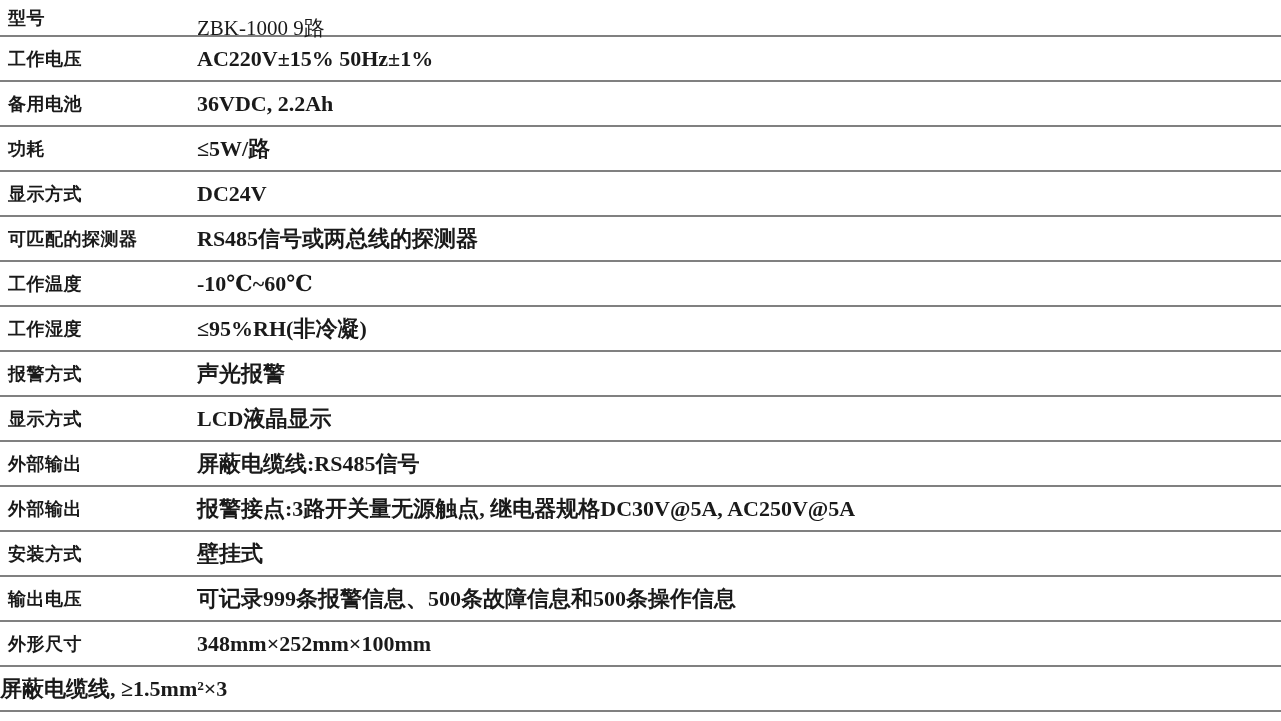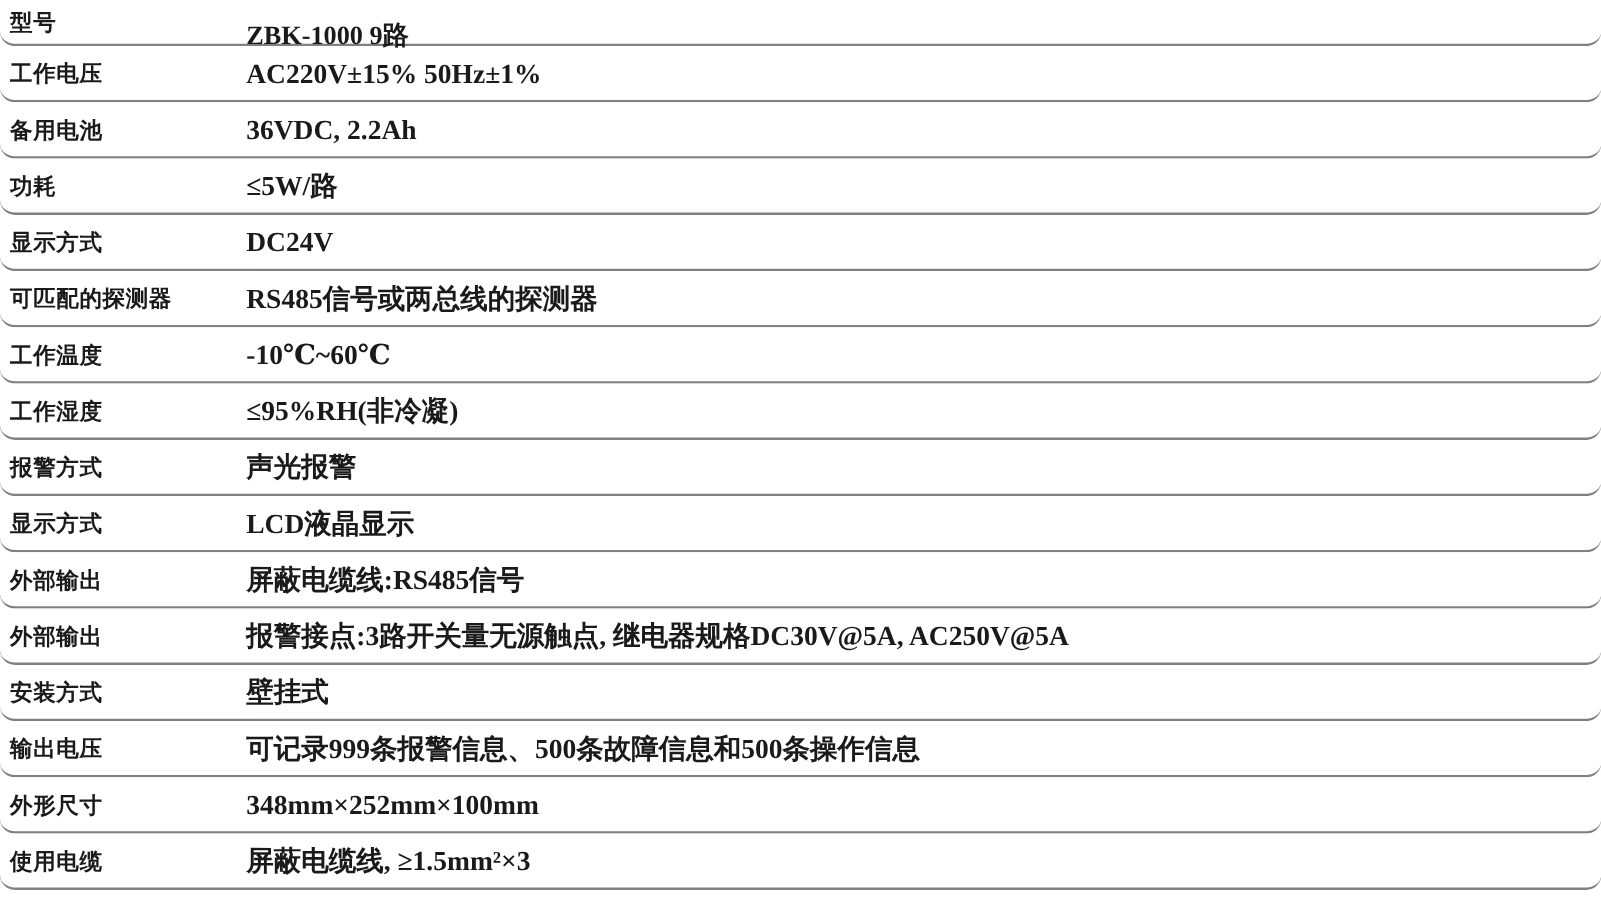--- a/index.html
+++ b/index.html
@@ -17,21 +17,20 @@
   .spec-table {
     width: 1281px;
   }
   .spec-row {
     display: flex;
     align-items: center;
     height: 45px;
     box-sizing: border-box;
     border-bottom: 2px solid #808080;
     background: #ffffff;
-    border-radius: 12px;
   }
   .spec-row:first-child {
     height: 37px;
   }
   .spec-label {
     flex: 0 0 189px;
     width: 189px;
     padding-left: 8px;
     box-sizing: content-box;
     font-weight: 700;
@@ -39,21 +38,21 @@
     letter-spacing: 0.5px;
     white-space: nowrap;
   }
   .spec-value {
     flex: 1 1 auto;
     font-size: 22px;
     white-space: nowrap;
     font-weight: bold;
   }
   .spec-row:first-child .spec-value {
-    font-weight: 700;
+    font-weight: 400;
     font-size: 21px;
     margin-top: 20px;
   }
 </style>
 </head>
 <body>
 
 <div class="spec-table">
   <div class="spec-row">
     <div class="spec-label">型号</div>
@@ -124,16 +123,15 @@
     <div class="spec-label">输出电压</div>
     <div class="spec-value">可记录999条报警信息、500条故障信息和500条操作信息</div>
   </div>
 
   <div class="spec-row">
     <div class="spec-label">外形尺寸</div>
     <div class="spec-value">348mm×252mm×100mm</div>
   </div>
 
   <div class="spec-row">
-    <div class="spec-label">使用电缆</div>
     <div class="spec-value">屏蔽电缆线, ≥1.5mm²×3</div>
   </div>
 </div>
 
 </body></html>

